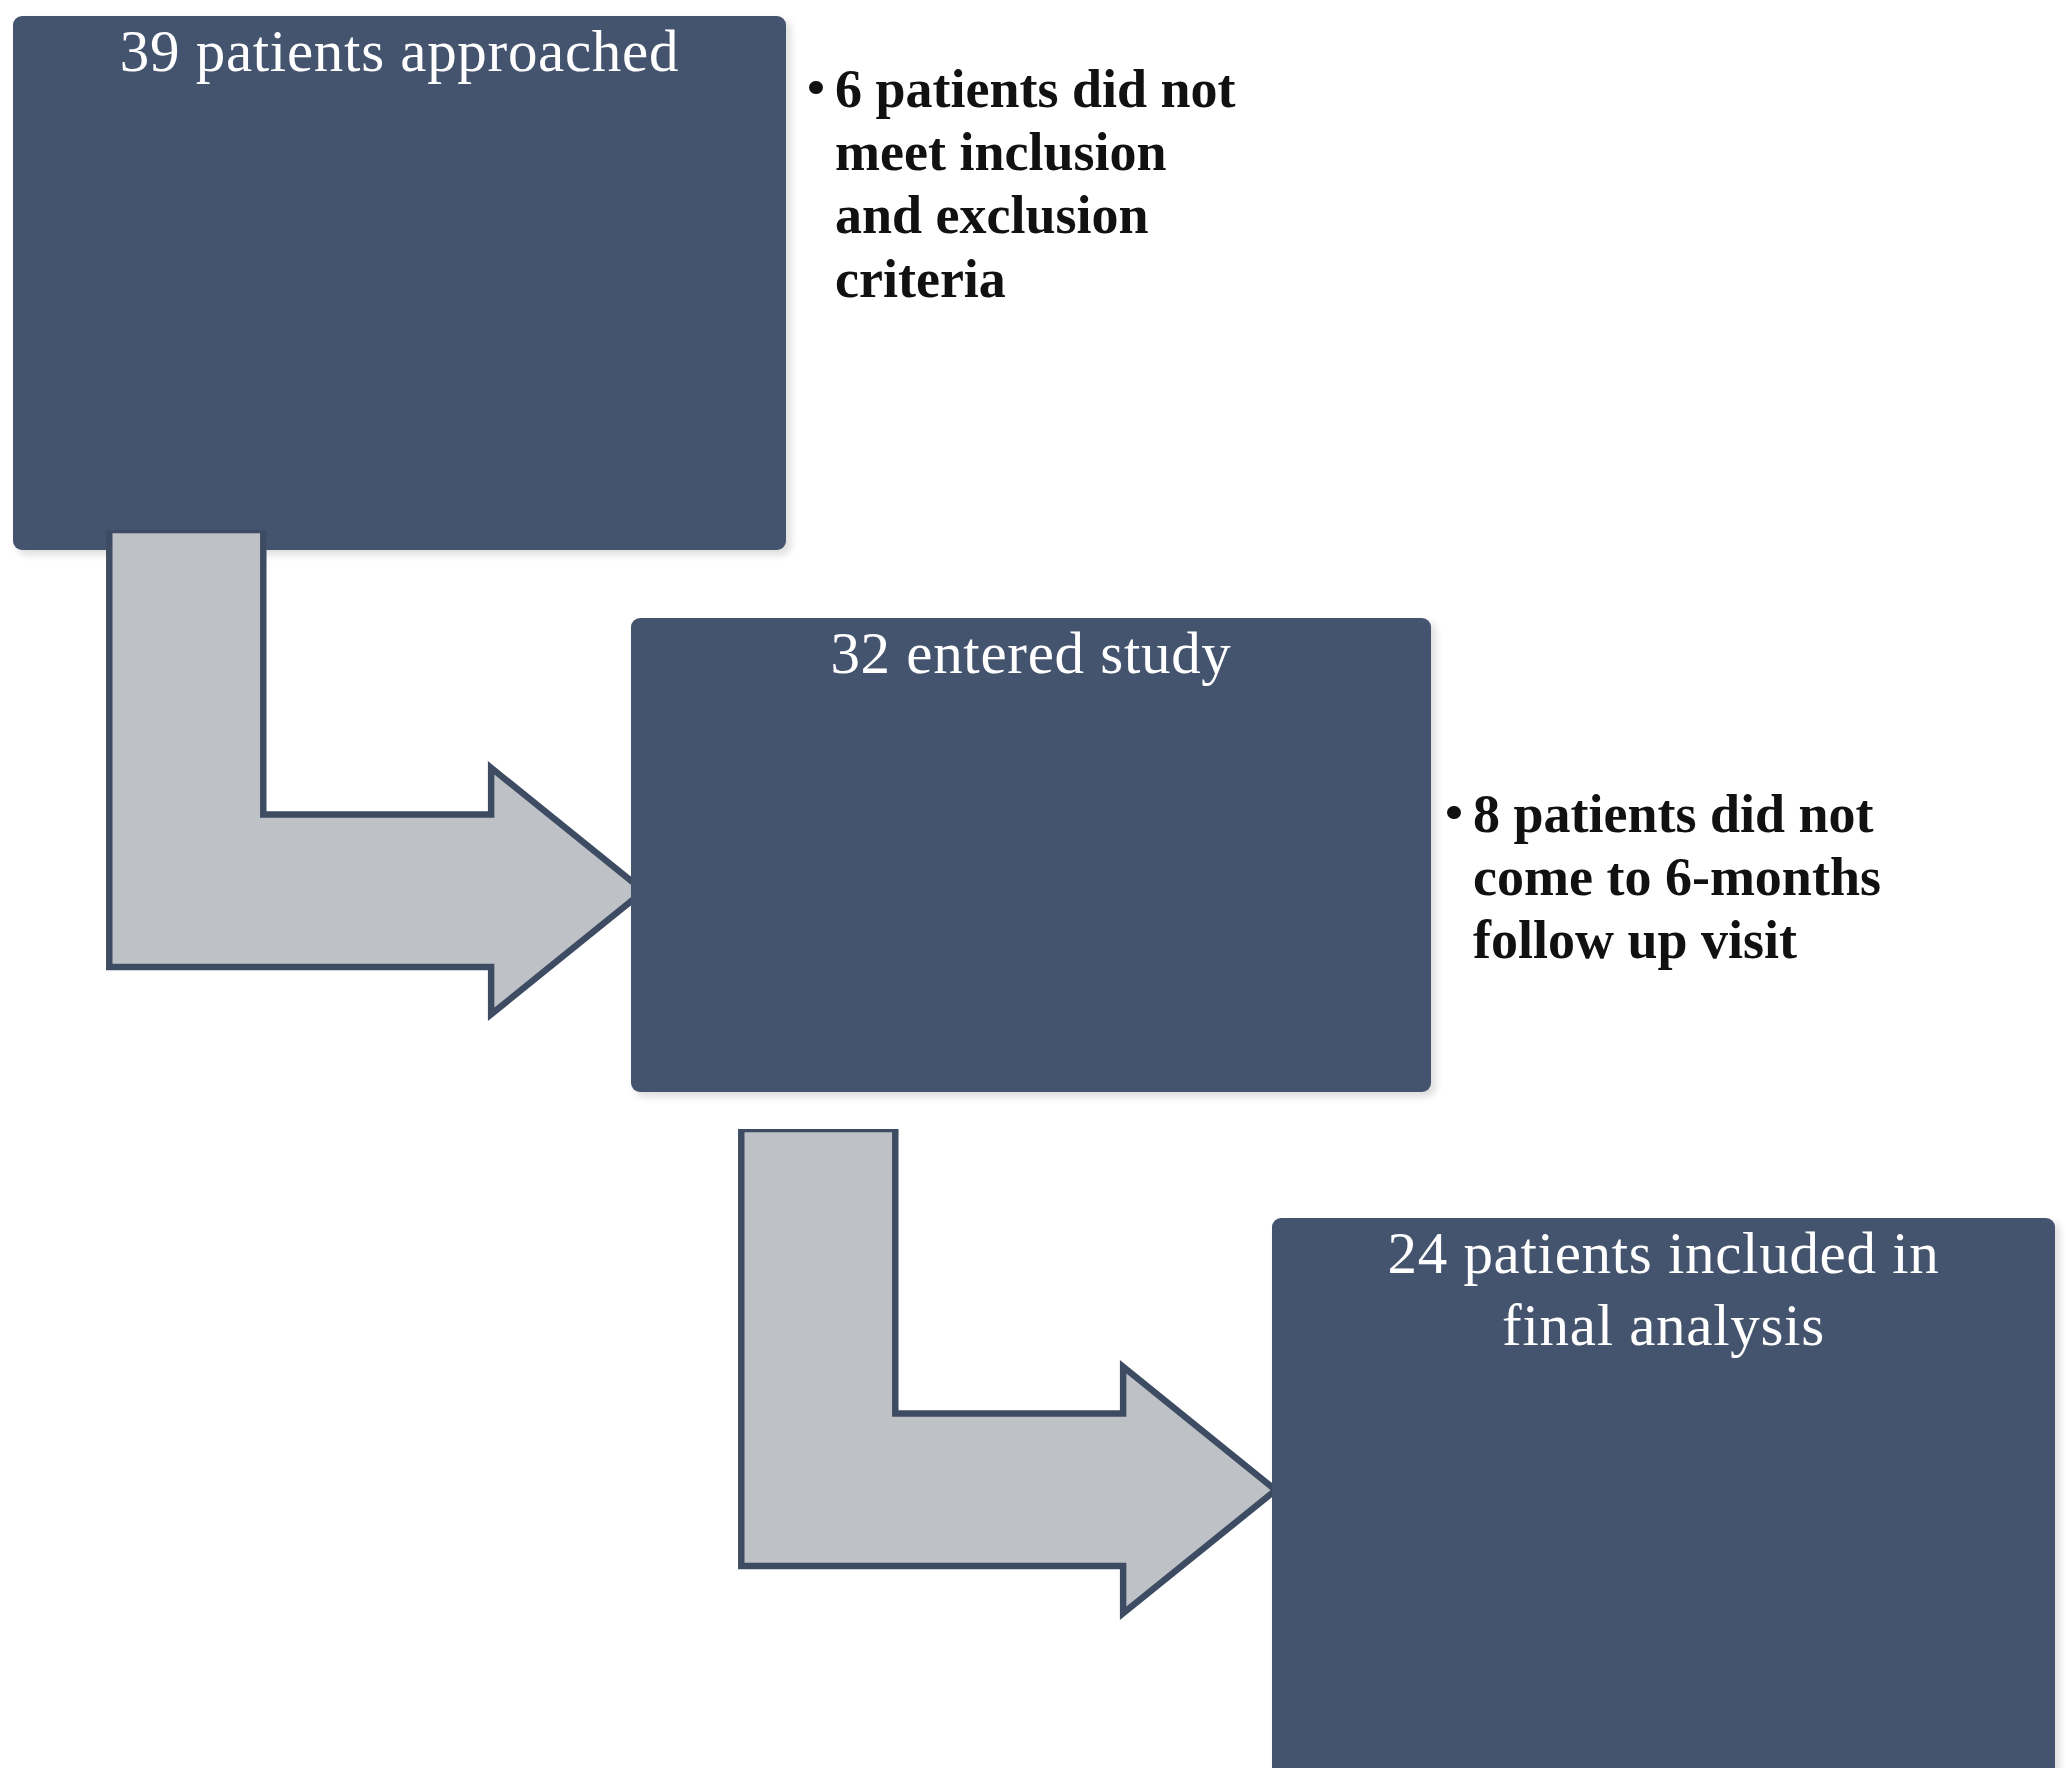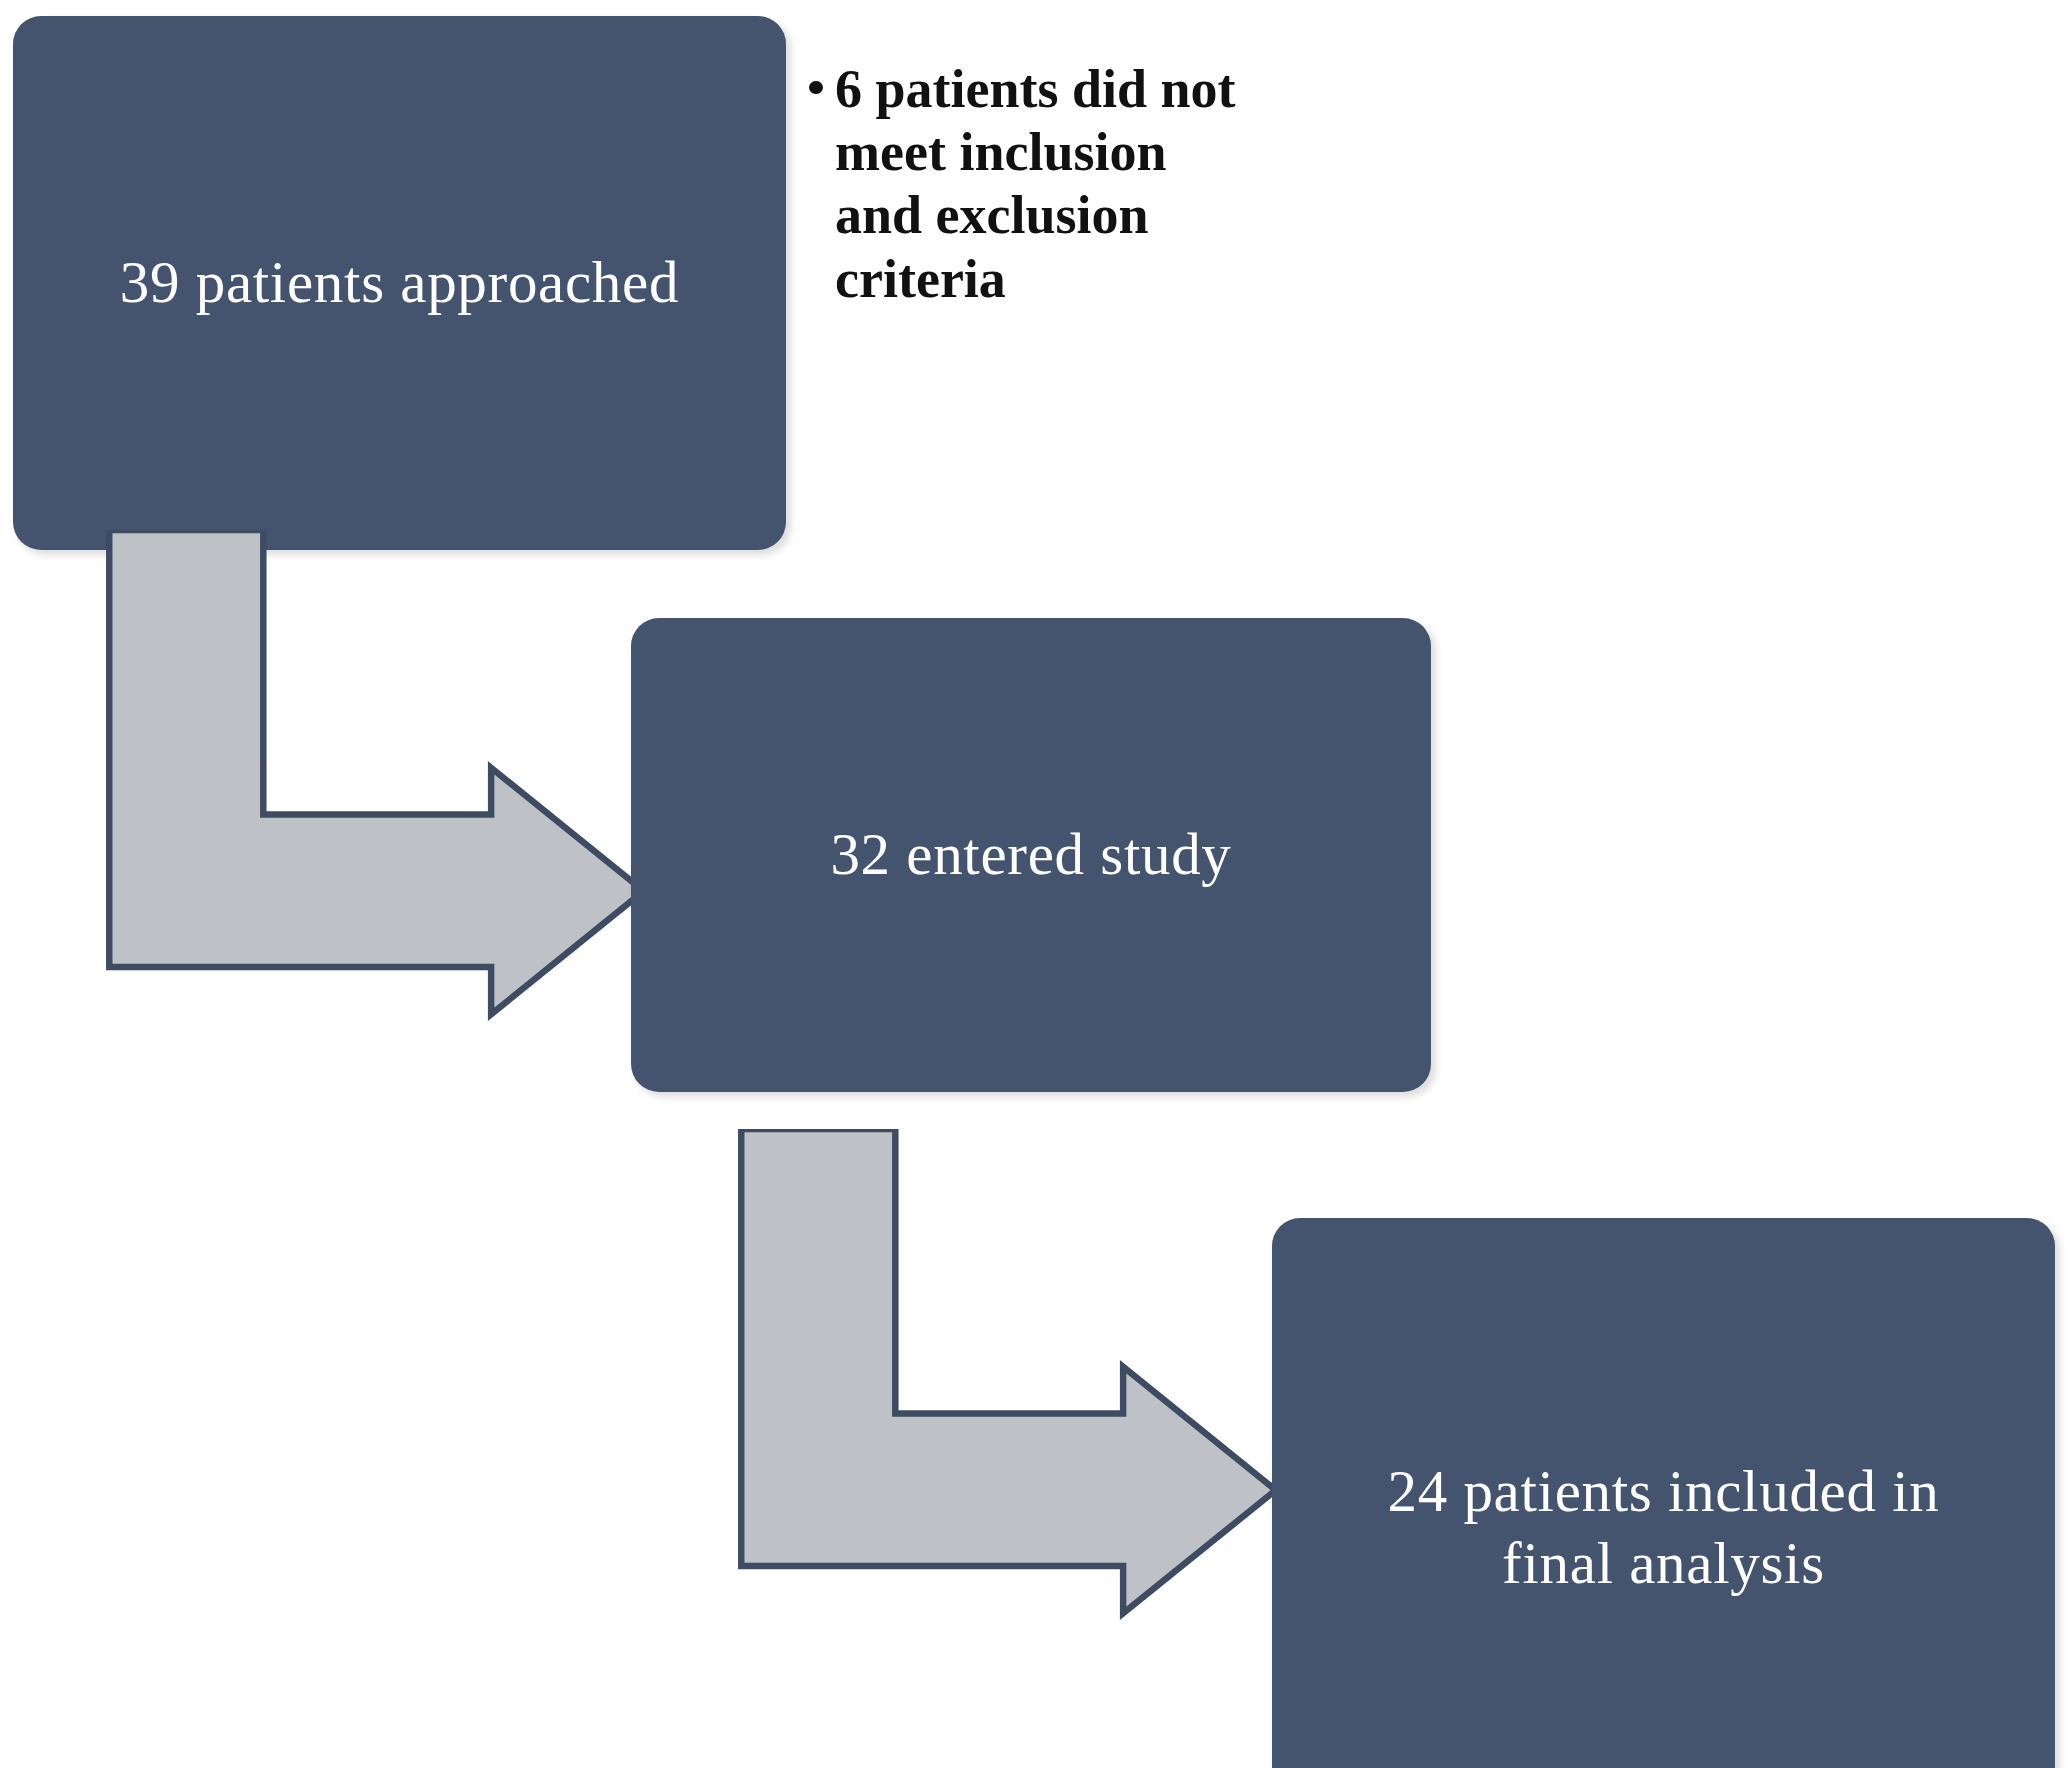--- a/index.html
+++ b/index.html
@@ -15,24 +15,24 @@
     width: 2066px;
     height: 1768px;
     background: #ffffff;
     overflow: hidden;
   }
 
   
   .flow-box {
     position: absolute;
     background: #45546E;
-    border-radius: 28px;
+    border-radius: 9px;
     box-shadow: 4.3px 4.3px 7.2px rgba(0,0,0,0.13);
     display: flex;
-    align-items: center;
+    align-items: flex-start;
     justify-content: center;
     box-sizing: border-box;
   }
   .flow-box-label {
     color: #FFFFFF;
     text-align: center;
     line-height: 1.22;
     font-size: 59px;
     letter-spacing: 0.7px;
     padding: 0 24.4px;
@@ -115,20 +115,28 @@
                L 575 610
                L 42 610
                Z" fill="#BEC1C6" stroke="#3E4C63" stroke-width="9" stroke-linejoin="miter"></path>
     </svg>
   </div>
 
   <div class="flow-box" id="box-entered">
     <div class="flow-box-label">32 entered study</div>
   </div>
 
+  <div class="annotation" id="annotation-followup">
+    <ul>
+      <li>
+        <span class="bullet-dot"></span>
+        <span class="bullet-text">8 patients did not come to 6-months follow up visit</span>
+      </li>
+    </ul>
+  </div>
 
   <div class="bent-arrow" id="arrow-entered-to-final">
     <svg viewBox="0 0 830 730" width="595" height="523" xmlns="http://www.w3.org/2000/svg">
       <path d="M 42 0
                L 257 0
                L 257 397
                L 575 397
                L 575 332
                L 788 504
                L 575 676

